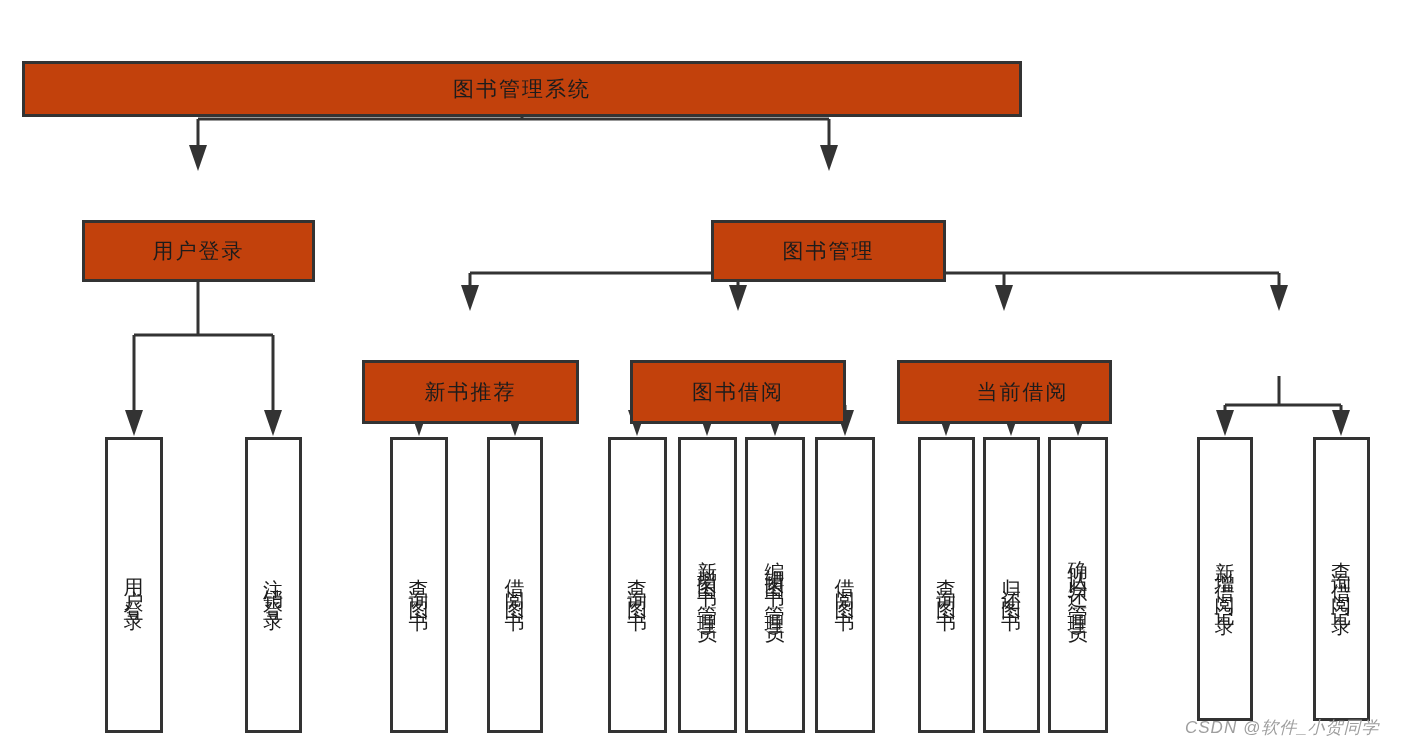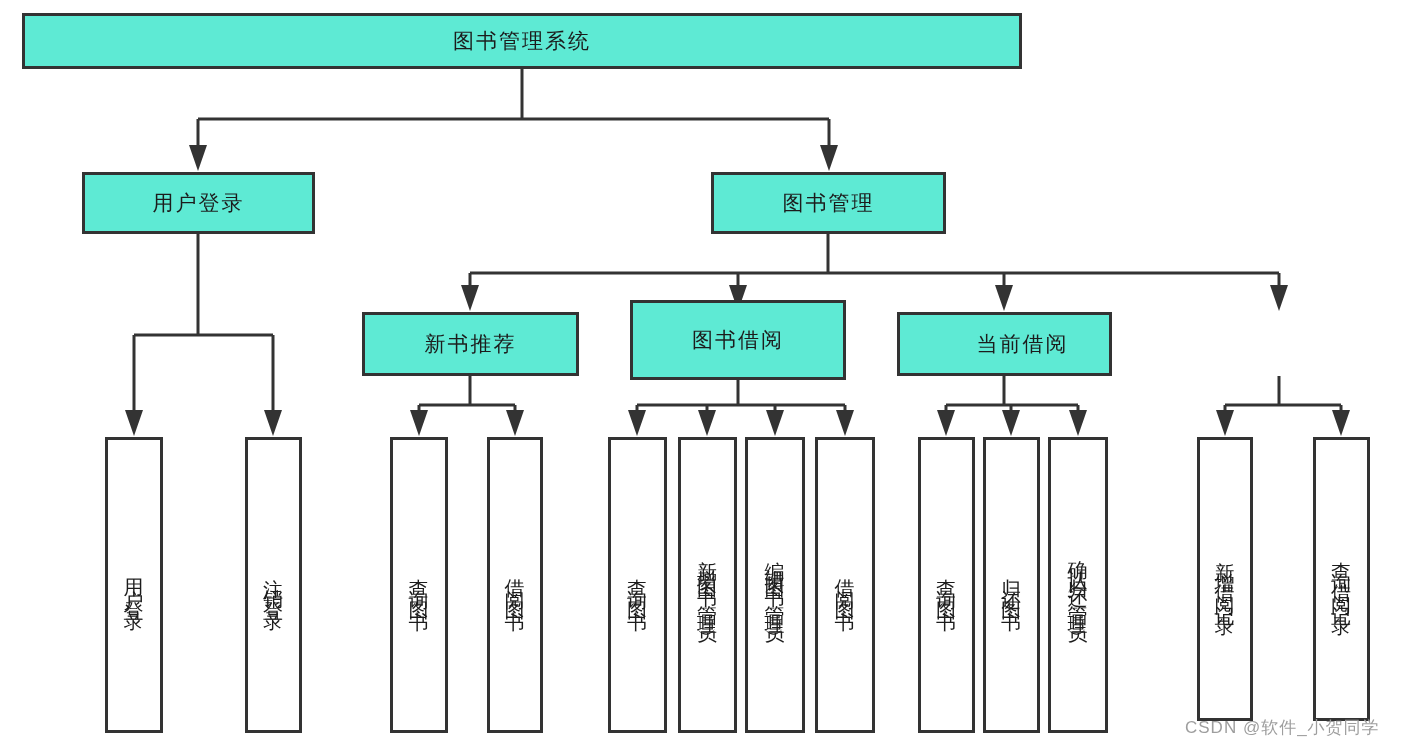--- a/index.html
+++ b/index.html
@@ -18,30 +18,31 @@
   }
   #connector-layer {
     position: absolute;
     left: 0;
     top: 0;
     width: 1405px;
     height: 747px;
   }
   .hbox {
     position: absolute;
-    background: #5eead4;
+    background: #c2410c;
     border: 3px solid #333333;
     box-sizing: border-box;
     display: flex;
     align-items: center;
     justify-content: center;
     font-size: 21px;
     letter-spacing: 2px;
     color: #1c1c1c;
     white-space: nowrap;
+    margin-top: 48px;
   }
   .vbox {
     position: absolute;
     background: #ffffff;
     border: 3px solid #333333;
     box-sizing: border-box;
     display: flex;
     align-items: center;
     justify-content: center;
     writing-mode: vertical-rl;
@@ -52,20 +53,21 @@
     line-height: 1;
   }
   #watermark {
     position: absolute;
     left: 1185px;
     top: 716px;
     font-size: 17px;
     letter-spacing: 1px;
     color: #9e9e9e;
     white-space: nowrap;
+    font-style: italic;
   }
 </style>
 </head>
 <body>
 
 <div id="canvas">
 
   <svg id="connector-layer" width="1405" height="747" viewBox="0 0 1405 747">
     <g stroke="#333333" stroke-width="3" fill="none">
 
@@ -138,21 +140,21 @@
       <polygon points="1332,410 1350,410 1341,436"></polygon>
     </g>
   </svg>
 
   <div class="hbox" style="left:22px; top:13px; width:1000px; height:56px;">图书管理系统</div>
 
   <div class="hbox" style="left:82px; top:172px; width:233px; height:62px;">用户登录</div>
   <div class="hbox" style="left:362px; top:312px; width:217px; height:64px;">新书推荐</div>
 
   <div class="hbox" style="left:711px; top:172px; width:235px; height:62px;">图书管理</div>
-  <div class="hbox" style="left:630px; top:300px; width:216px; height:80px;">图书借阅</div>
+  <div class="hbox" style="left:630px; top:312px; width:216px; height:64px;">图书借阅</div>
   <div class="hbox" style="left:897px; top:312px; width:215px; height:64px;padding-left:36px;">当前借阅</div>
 
   <div class="vbox" style="left:105px; top:437px; width:58px; height:296px;">用户登录</div>
   <div class="vbox" style="left:245px; top:437px; width:57px; height:296px;">注销登录</div>
 
   <div class="vbox" style="left:390px; top:437px; width:58px; height:296px;">查询图书</div>
   <div class="vbox" style="left:487px; top:437px; width:56px; height:296px;">借阅图书</div>
 
   <div class="vbox" style="left:608px; top:437px; width:59px; height:296px;">查询图书</div>
   <div class="vbox" style="left:678px; top:437px; width:59px; height:296px; letter-spacing:9px;">新增图书（管理员）</div>

